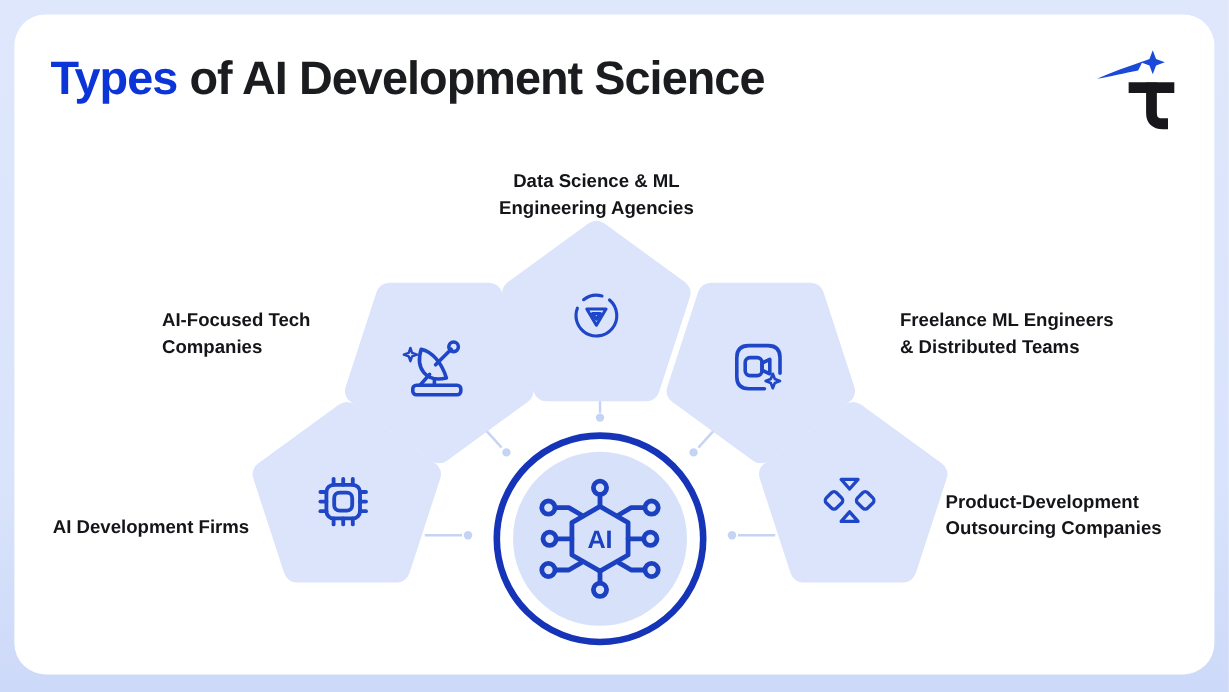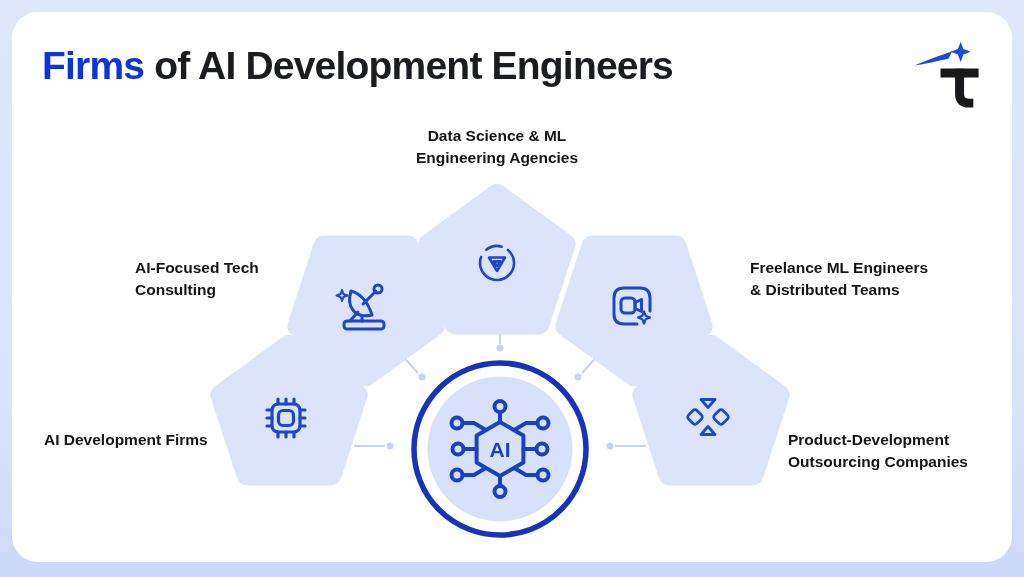--- a/index.html
+++ b/index.html
@@ -17,29 +17,29 @@
     font-size:39px;font-weight:700;letter-spacing:-0.8px;color:#1b1c20;
     white-space:nowrap;
   }
   .title .hl{color:#0c35d8;}
   .logo{position:absolute;left:912px;top:36px;width:74px;height:74px;}
   .diagram-svg{position:absolute;left:0;top:0;width:1024px;height:577px;}
   .node-label{
     position:absolute;font-size:15.5px;font-weight:700;color:#141519;
     line-height:1.42;white-space:pre-line;
   }
-  .lbl-center{text-align:center;}
+  .lbl-center{text-align:center;margin-top:16px;}
 </style>
 </head>
 <body>
 
 <div class="card"></div>
 
 <div class="title">
-  <span class="hl">Firms</span><span> of AI Development Engineers</span>
+  <span class="hl">Types</span><span> of AI Development Science</span>
 </div>
 
 <svg class="logo" viewBox="0 0 70 70">
   <g>
     <path d="M2,28 C14,23 26,18.5 38,14.5 L34.5,21.5 C24,23.5 12,26.5 2,28 Z" fill="#1b49d8"></path>
     <path d="M46,5.5 L48.6,12.4 L55.5,15 L48.6,17.6 L46,24.5 L43.4,17.6 L36.5,15 L43.4,12.4 Z" fill="#1b49d8"></path>
   </g>
   <g fill="none" stroke="#17171c" stroke-width="8.5">
     <path d="M27,35 L63,35"></path>
     <path d="M45,31 L45,55 Q45,63.5 54,63.5 L58,63.5"></path>
@@ -139,18 +139,18 @@
       <circle cx="43" cy="26" r="5.5"></circle>
     <path d="M 23.4,0 L 36,0"></path>
       <circle cx="42" cy="0" r="5.5"></circle>
     <text x="0" y="7.5" text-anchor="middle" stroke="none" fill="#1b40c0" font-family="Liberation Sans, sans-serif" font-size="21" font-weight="700">AI</text>
   </g>
 </svg>
 
 <div class="node-label lbl-center" style="left:372px;top:125px;width:250px;">Data Science &amp; ML
 Engineering Agencies</div>
 <div class="node-label" style="left:135px;top:257px;width:170px;">AI-Focused Tech
-Consulting</div>
+Companies</div>
 <div class="node-label" style="left:750px;top:257px;width:215px;">Freelance ML Engineers
 &amp; Distributed Teams</div>
 <div class="node-label" style="left:44px;top:429px;width:200px;">AI Development Firms</div>
-<div class="node-label" style="left:788px;top:429px;width:215px;">Product-Development
+<div class="node-label" style="left:788px;top:408px;width:215px;">Product-Development
 Outsourcing Companies</div>
 
 </body></html>

